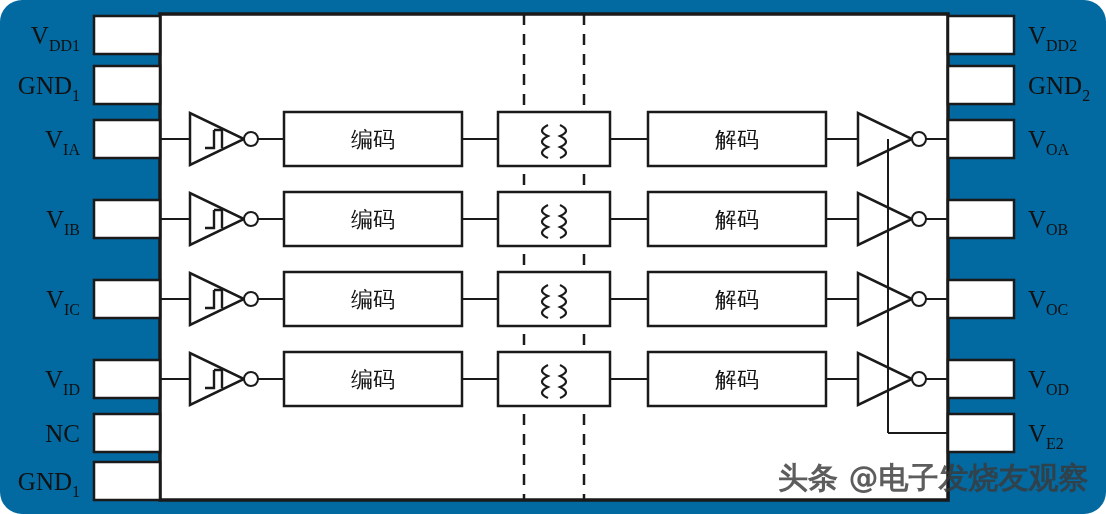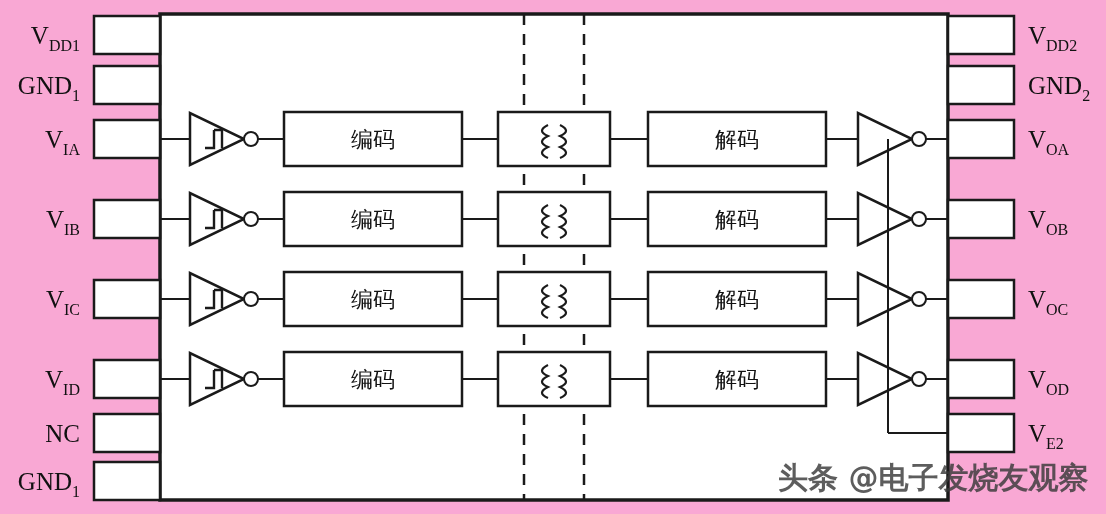--- a/index.html
+++ b/index.html
@@ -7,22 +7,23 @@
     padding: 0;
     background: #ffffff;
   }
   body {
     font-family: "Liberation Serif", serif;
   }
   #diagram-root {
     position: relative;
     width: 1106px;
     height: 514px;
-    background: #f9a8d4;
+    background: #0369a1;
     overflow: hidden;
+    border-radius: 22px;
   }
   #diagram-svg {
     position: absolute;
     top: 0;
     left: 0;
     width: 1106px;
     height: 514px;
   }
   .pin-label {
     font-family: "Liberation Serif", serif;

